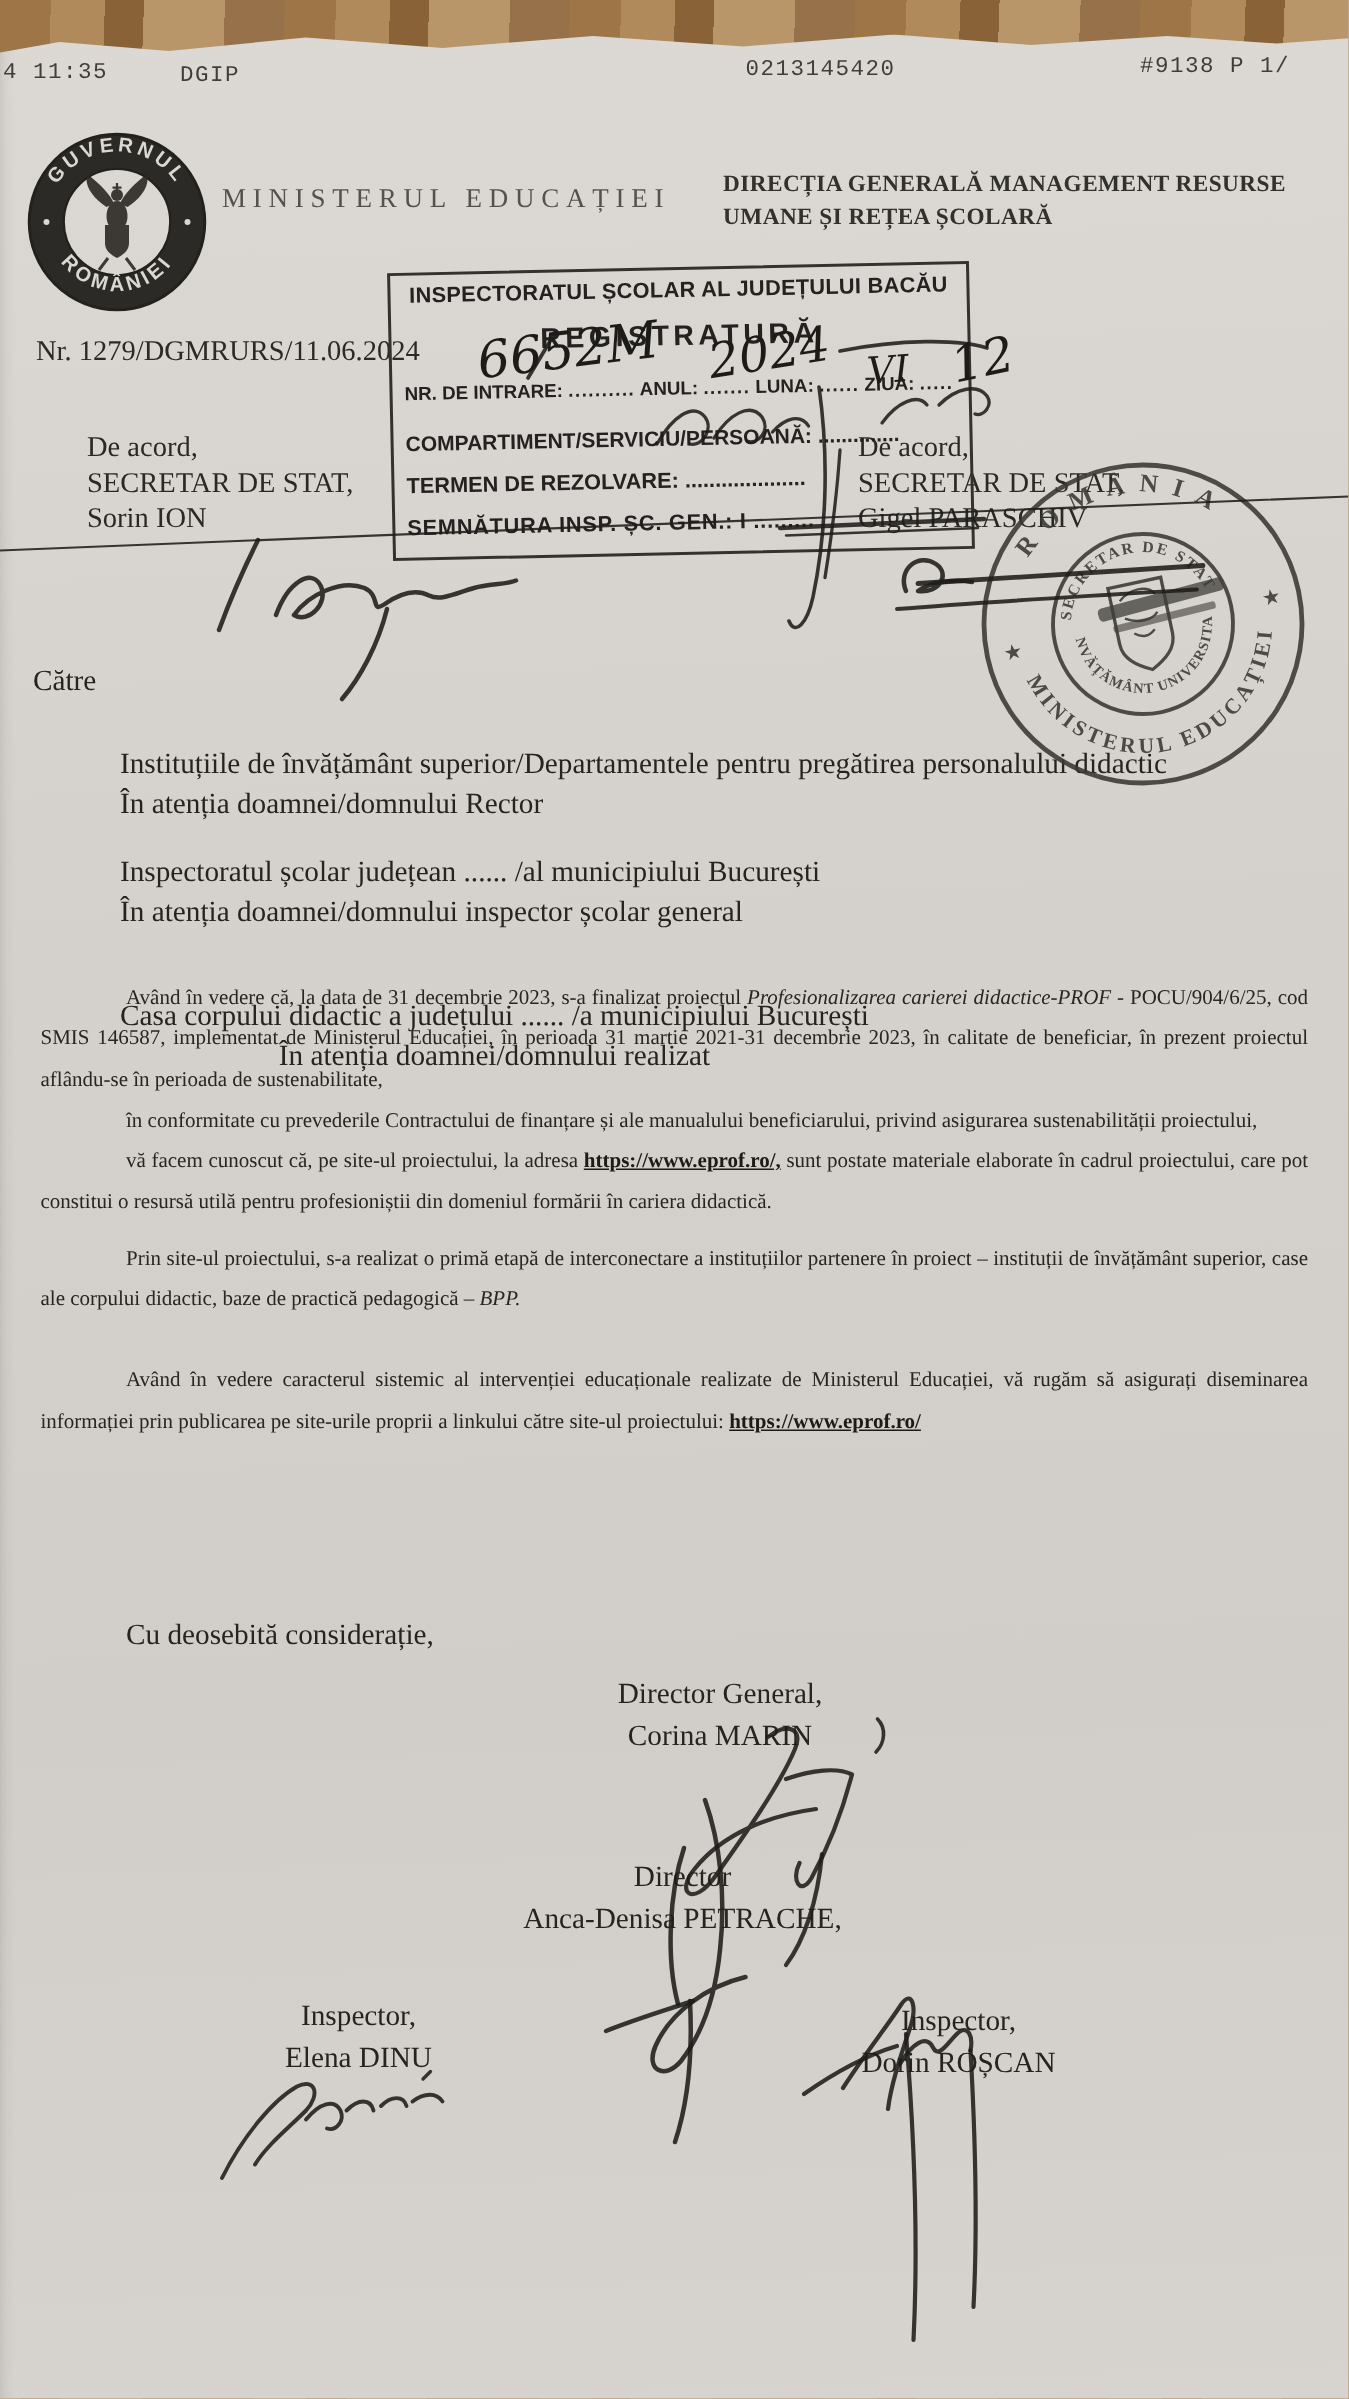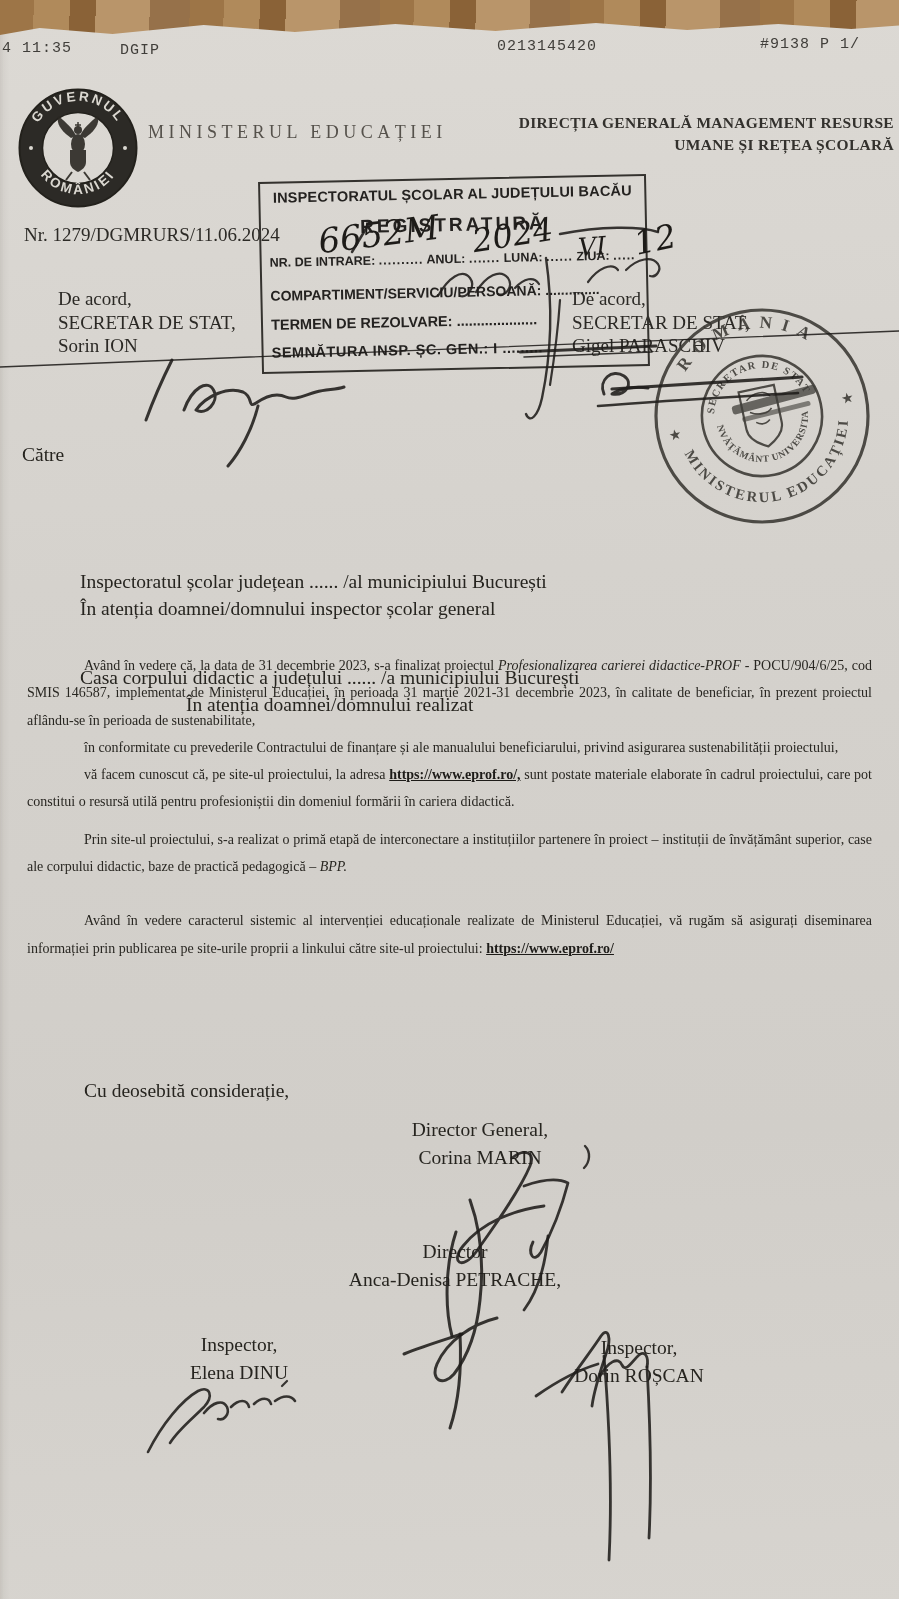--- a/index.html
+++ b/index.html
@@ -11,21 +11,21 @@
     background:linear-gradient(178deg,#dcd9d4,#d5d2cd 35%,#d1cec9 70%,#d7d4cf);
     clip-path:polygon(0 16px,5% 8px,13% 14px,23% 5px,33% 12px,44% 4px,55% 11px,66% 3px,76% 10px,86% 4px,94% 9px,100% 5px,100% 100%,0 100%);
     box-shadow:inset 10px 0 14px -10px rgba(40,30,20,.45);}
   .fax{position:absolute;font-family:"Liberation Mono",monospace;font-size:15px;color:#403e3a;letter-spacing:1px;z-index:2;}
   #fax-time{left:-8px;top:40px}
   #fax-sender{left:120px;top:42px}
   #fax-number{left:497px;top:38px}
   #fax-page{left:760px;top:36px}
   .emblem{position:absolute;left:16px;top:86px;width:124px;height:124px;z-index:2;}
   .ministry-title{position:absolute;left:148px;top:122px;font-size:18px;letter-spacing:4.5px;color:#55514b;z-index:2;}
-  .directorate{position:absolute;left:482px;top:112px;width:412px;text-align:right;font-weight:bold;font-size:15.5px;line-height:22px;color:#33312d;letter-spacing:.3px;z-index:2;}
+  .directorate{position:absolute;left:482px;top:112px;width:412px;text-align:left;font-weight:bold;font-size:15.5px;line-height:22px;color:#33312d;letter-spacing:.3px;z-index:2;}
   .refnum{position:absolute;left:24px;top:224px;font-size:19px;color:#2c2a26;z-index:2;}
   .registry{position:absolute;left:260px;top:178px;width:384px;height:188px;border:2.5px solid #34322e;transform:rotate(-1.2deg);font-family:"Liberation Sans",sans-serif;color:#242220;z-index:3;}
   .r-title{position:absolute;top:6px;left:0;right:0;text-align:center;font-weight:bold;font-size:14.5px;letter-spacing:.2px;white-space:nowrap;}
   .r-sub{position:absolute;top:34px;left:0;right:0;text-align:center;font-weight:bold;font-size:19px;letter-spacing:3px;}
   .r-fields{position:absolute;top:72px;left:8px;right:2px;font-weight:bold;font-size:12.5px;white-space:nowrap;}
   .r-fields .dots{letter-spacing:1px;}
   .r-row2{position:absolute;top:104px;left:8px;font-weight:bold;font-size:14px;white-space:nowrap;}
   .r-row3{position:absolute;top:133px;left:8px;font-weight:bold;font-size:14.5px;white-space:nowrap;}
   .r-row4{position:absolute;top:161px;left:8px;font-weight:bold;font-size:14.5px;letter-spacing:.5px;white-space:nowrap;}
   .ink-value{position:absolute;font-family:"DejaVu Serif",serif;font-style:italic;color:#1d1b18;z-index:5;}
@@ -170,20 +170,24 @@
       <g stroke="#3a3833" fill="none">
         <path d="M98,88 h36 v38 c0,10 -8,16 -18,21 c-10,-5 -18,-11 -18,-21 z" stroke-width="2.2"></path>
         <path d="M104,98 c8,-7 20,-7 24,0 M105,110 c8,5 18,5 22,0 M109,121 c5,4 9,4 14,0" stroke-width="1.6"></path>
       </g>
       <rect x="88" y="98" width="86" height="9" rx="3" fill="#2b2925" opacity=".75" transform="rotate(-3 131 102)"></rect>
       <rect x="96" y="112" width="70" height="5" rx="2" fill="#2b2925" opacity=".6" transform="rotate(-2 131 114)"></rect>
     </svg>
   </div>
 
   <div class="salutation">Către</div>
+  <div class="recip" id="recip-1">
+    <div>Instituțiile de învățământ superior/Departamentele pentru pregătirea personalului didactic</div>
+    <div>În atenția doamnei/domnului Rector</div>
+  </div>
   <div class="recip" id="recip-2">
     <div>Inspectoratul școlar județean ...... /al municipiului București</div>
     <div>În atenția doamnei/domnului inspector școlar general</div>
   </div>
   <div class="recip" id="recip-3">
     <div>Casa corpului didactic a județului ...... /a municipiului București</div>
     <div>În atenția doamnei/domnului realizat</div>
   </div>
 
   <div class="body-block">

